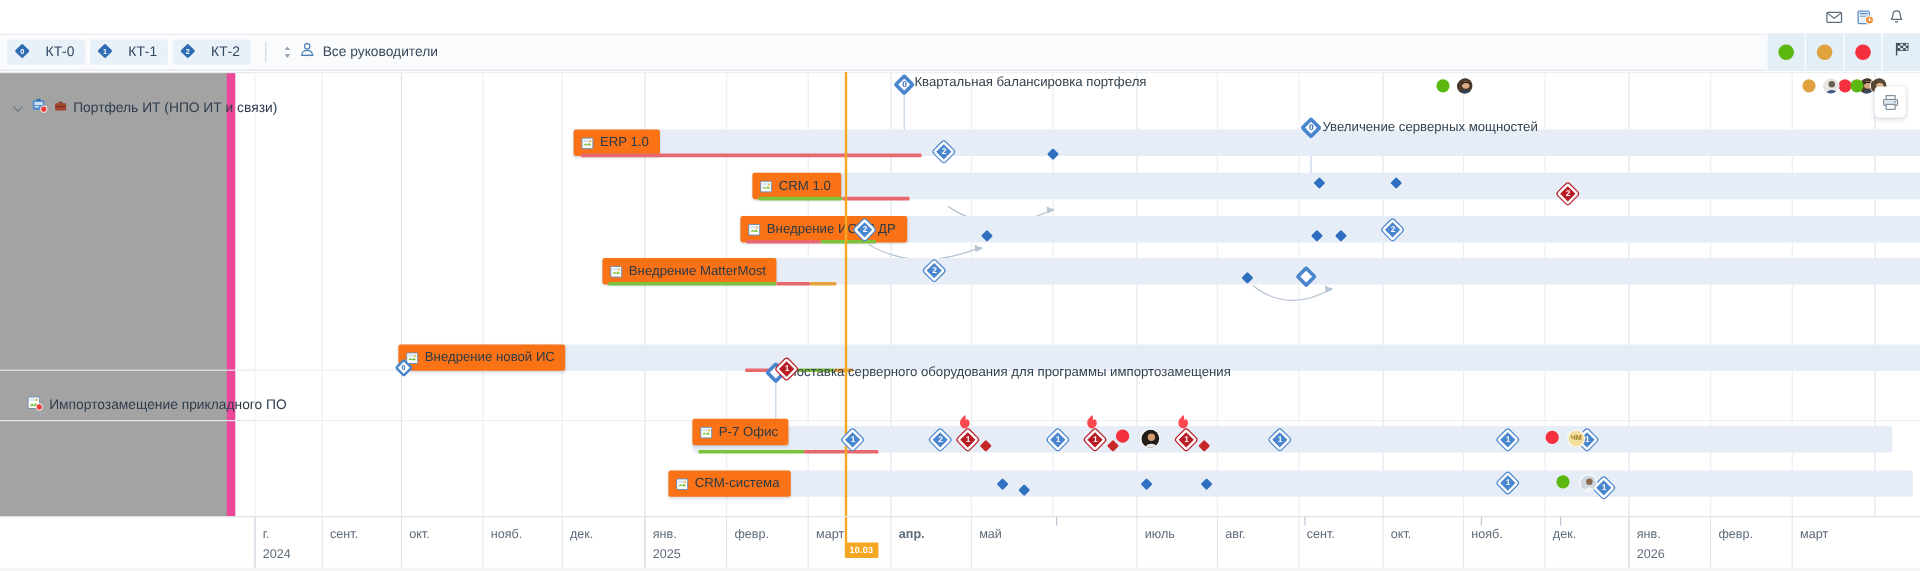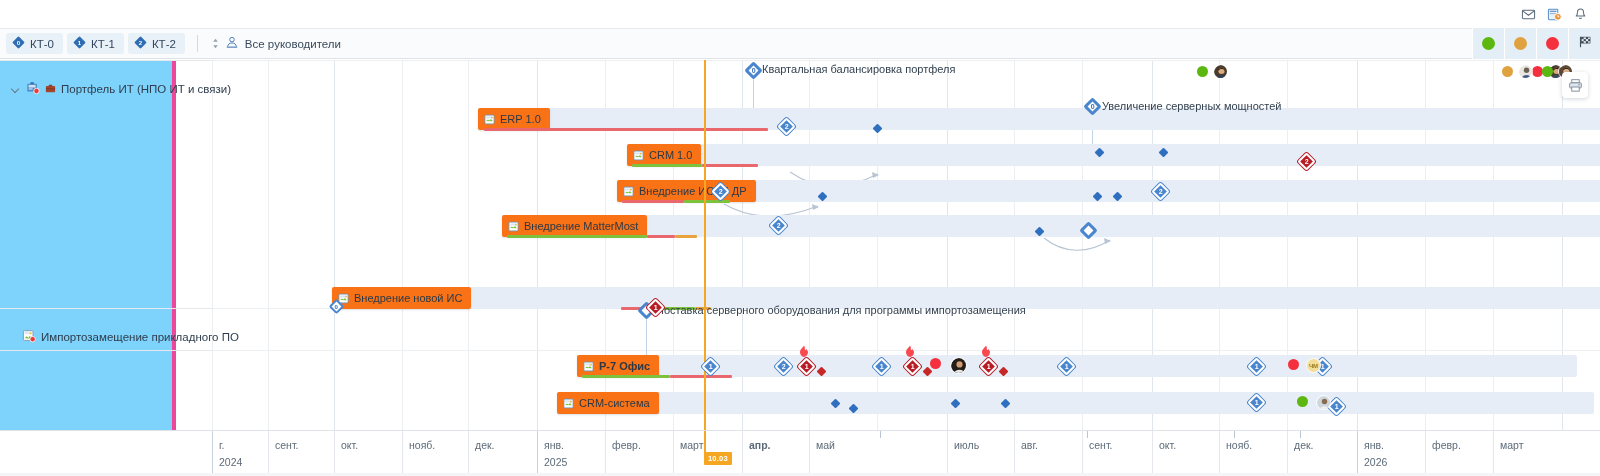--- a/index.html
+++ b/index.html
@@ -34,21 +34,21 @@
   
   .toolbar {
     position: absolute; left: 0; top: 28px; width: 1600px; height: 31px;
     background: #fafbfc;
     border-top: 1px solid #e8ebee;
     border-bottom: 1px solid #dfe3e8;
     display: flex; align-items: center;
   }
   .kt-group { display: flex; align-items: center; gap: 4px; padding-left: 6px; }
   .kt-btn {
-    display: flex; align-items: center; gap: 5px;
+    display: flex; align-items: center; gap: 13px;
     height: 21px; padding: 0 9px 0 6px;
     background: #e8f0f8; border-radius: 3px;
     font-size: 11.5px; color: #33475e; cursor: pointer;
     white-space: nowrap;
   }
   .kt-sep {
     width: 1px; height: 17px; background: #d3d9df; margin: 0 10px 0 8px;
   }
   .filter-wrap { display: flex; align-items: center; gap: 6px; }
   .filter-arrows { font-size: 8px; color: #8b97a3; line-height: 1;
@@ -65,23 +65,23 @@
 
   
   .body-area {
     position: absolute; left: 0; top: 60px; width: 1600px; height: 370px;
     background: #ffffff;
     overflow: hidden;
   }
 
   
   .tree-panel {
-    position: absolute; left: 0; top: 0; width: 176px; height: 370px;
-    background: #7dd3fc; z-index: 6;
-    border-right: 4px solid #ec4899;
+    position: absolute; left: 0; top: 0; width: 196px; height: 370px;
+    background: #a3a3a3; z-index: 6;
+    border-right: 7px solid #ec4899;
   }
   .tree-row {
     position: absolute; left: 0; width: 212px;
     display: flex; align-items: center; gap: 5px;
     padding-left: 12px;
     font-size: 11.5px; color: #2e3d4d; white-space: nowrap;
   }
   .tree-row.lvl0 { padding-left: 12px; }
   .tree-row.lvl1 { padding-left: 22px; }
   .chev {
@@ -537,21 +537,21 @@
         <span class="avatar">
           <svg width="15" height="15" viewBox="0 0 16 16">
               <circle cx="8" cy="8" r="8" fill="#e9e6e0"></circle>
               <circle cx="8" cy="5.6" r="2.9" fill="#6b6256"></circle>
               <path d="M2 16c.6-3.6 3.2-5.4 6-5.4s5.4 1.8 6 5.4z" fill="#3f5a86"></path>
             </svg>
         </span>
       </div>
 
       <div class="bar" style="left:365px; top:295px; width:1000px;"></div>
-      <div class="bar-head" style="left:365px; top:295px;font-weight:bold;">
+      <div class="bar-head" style="left:365px; top:289px;">
         <span class="doc-ico">
           <svg width="11" height="11" viewBox="0 0 12 12">
               <rect x="1" y="1.2" width="10" height="9.6" rx="1" fill="#fff" stroke="#6b8fb5" stroke-width=".9"></rect>
               <rect x="2.3" y="2.6" width="7.4" height="2.2" fill="#d8e6f2"></rect>
               <path d="M2.3 7.6 L4.3 5.9 L6 7.2 L7.6 5.4 L9.7 7.9 Z" fill="#7dc13c"></path>
               <circle cx="8.6" cy="4" r=".9" fill="#f0b429"></circle>
             </svg>
         </span>
         <span>Р-7 Офис</span>
       </div>

